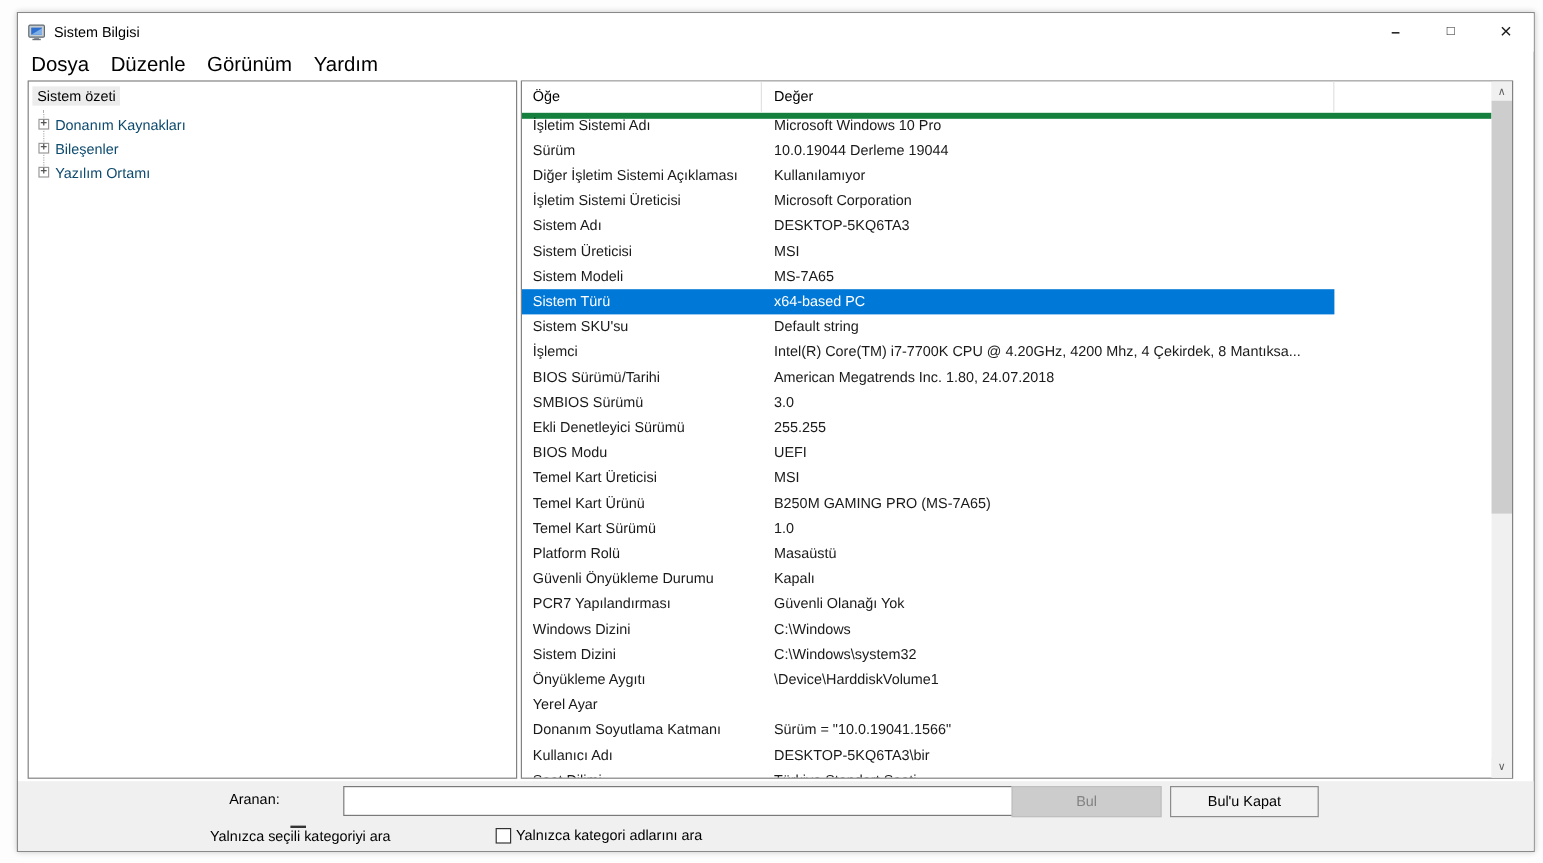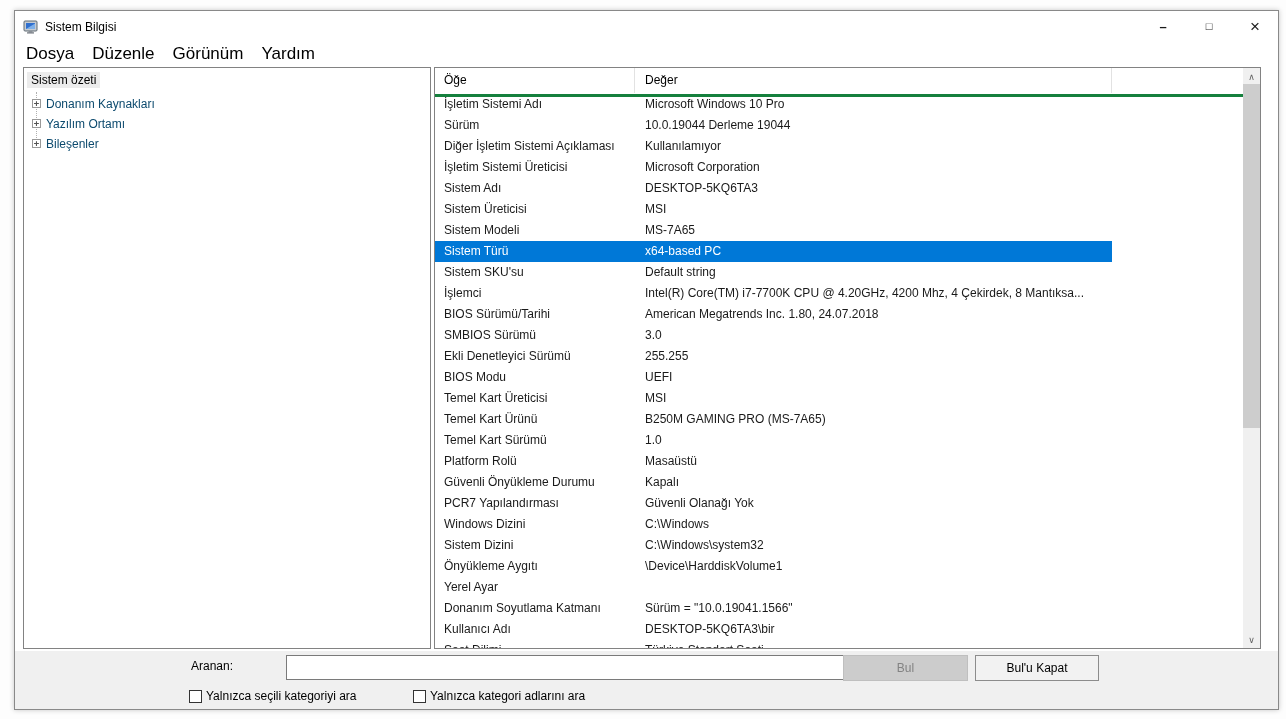--- a/index.html
+++ b/index.html
@@ -26,21 +26,21 @@
   .tree-vline{position:absolute;left:12px;top:24px;height:54px;width:0;border-left:1px dotted #b0b0b0;}
   .tree-items{position:absolute;left:0;top:26px;right:0;}
   .tree-item{position:relative;height:20px;line-height:20px;padding-left:22px;color:#0c4a6e;white-space:nowrap;}
   .plusbox{position:absolute;left:8px;top:5px;width:9px;height:9px;box-sizing:border-box;
     border:1px solid #999;background:#fff;text-align:center;}
   .plusbox::before{content:"+";display:block;font:bold 9px/7px "DejaVu Sans Mono",monospace;color:#555;}
   
   .list-panel{position:absolute;left:419px;top:56px;width:827px;height:582px;background:#fff;
     border:1px solid #828282;box-sizing:border-box;}
   .lv-header{position:absolute;left:0;top:0;height:26px;right:17px;background:#fff;
-    border-bottom:3px solid #15803d;}
+    border-bottom:5px solid #15803d;}
   .lv-h{position:absolute;top:0;height:25px;line-height:25px;font-size:12px;color:#000;
     border-right:1px solid #e2e2e2;box-sizing:border-box;}
   .lv-h-item{left:0;width:200px;padding-left:9px;}
   .lv-h-value{left:200px;width:477px;padding-left:10px;}
   .lv-rows{position:absolute;left:0;top:26px;right:17px;bottom:0;overflow:hidden;}
   .lv-row{position:relative;height:21px;line-height:21px;font-size:12px;color:#1a1a1a;
     background-repeat:no-repeat;background-size:677px 100%;}
   .lv-row.selected{background-image:linear-gradient(#0078d7,#0078d7);}
   .lv-row.selected .cell{color:#fff;}
   .cell{position:absolute;top:0;height:21px;white-space:nowrap;overflow:hidden;}
@@ -55,21 +55,21 @@
   
   .findbar{position:absolute;left:0;right:0;top:640px;bottom:0;background:#f0f0f0;}
   .find-label{position:absolute;left:176px;top:8px;font-size:12px;color:#000;}
   .find-input{position:absolute;left:271px;top:4px;width:549px;height:23px;border:1px solid #7a7a7a;
     background:#fff;font-size:12px;padding:0 4px;outline:none;}
   .btn{position:absolute;top:4px;height:26px;font-size:12px;
     font-family:"Liberation Sans","DejaVu Sans",sans-serif;}
   .btn-find{left:828px;width:125px;background:#cccccc;border:1px solid #bfbfbf;color:#838383;}
   .btn-closefind{left:960px;width:124px;background:#f2f2f2;border:1px solid #8c8c8c;color:#000;}
   .chk{position:absolute;top:37px;height:16px;display:flex;align-items:center;font-size:12px;color:#000;}
-  .chk1{left:174px;} .chk2{left:398px;}
+  .chk1{left:160px;flex-direction:column;} .chk2{left:398px;}
   .chk .box{width:13px;height:13px;box-sizing:border-box;border:1px solid #333;background:#fff;margin-right:4px;}
 </style>
 </head>
 <body>
 
 <div class="window">
 
   <div class="titlebar">
     <span class="app-icon">
       <svg width="16" height="16" viewBox="0 0 16 16">
@@ -110,26 +110,26 @@
     <div class="tree-vline"></div>
     <div class="tree-items">
 
         <div class="tree-item">
           <span class="plusbox"></span>
           <span class="tree-label">Donanım Kaynakları</span>
         </div>
 
         <div class="tree-item">
           <span class="plusbox"></span>
-          <span class="tree-label">Yazılım Ortamı</span>
+          <span class="tree-label">Bileşenler</span>
         </div>
 
         <div class="tree-item">
           <span class="plusbox"></span>
-          <span class="tree-label">Bileşenler</span>
+          <span class="tree-label">Yazılım Ortamı</span>
         </div>
       </div>
   </div>
 
   <div class="list-panel">
     <div class="lv-header">
       <div class="lv-h lv-h-item">Öğe</div>
       <div class="lv-h lv-h-value">Değer</div>
     </div>
     <div class="lv-rows">

